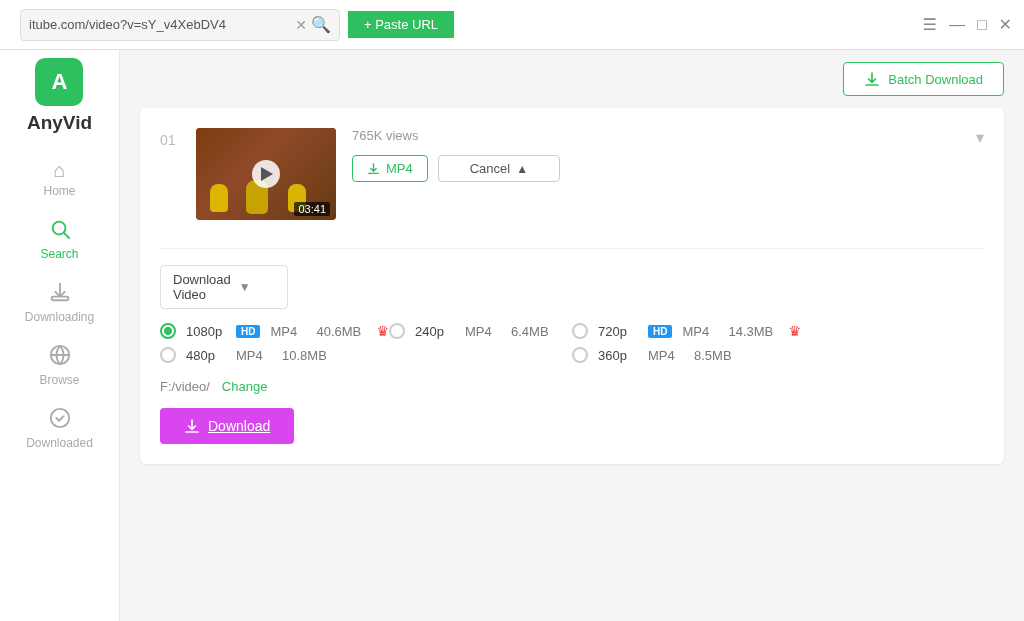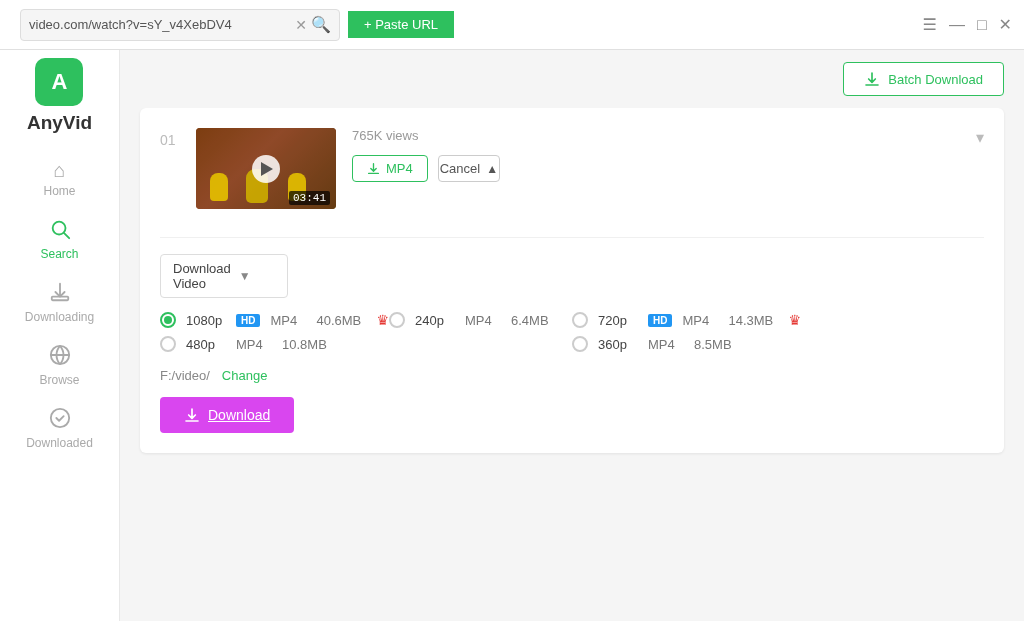--- a/index.html
+++ b/index.html
@@ -176,30 +176,29 @@
       margin-bottom: 28px;
     }
     .video-number {
       color: #bbb;
       font-size: 14px;
       margin-top: 4px;
       min-width: 20px;
     }
     .video-thumb {
       width: 140px;
-      height: 81px;
+      height: 92px;
       background: linear-gradient(135deg, #8B4513 0%, #A0522D 30%, #6B3410 60%, #8B6914 100%);
       border-radius: 4px;
       position: relative;
       flex-shrink: 0;
       display: flex;
       align-items: center;
       justify-content: center;
       overflow: hidden;
-      font-family: Liberation Mono, monospace;
     }
     .thumb-overlay {
       position: absolute;
       inset: 0;
       background: rgba(0,0,0,0.1);
       display: flex;
       align-items: center;
       justify-content: center;
     }
     .play-btn-circle {
@@ -258,21 +257,21 @@
       cursor: pointer;
       display: flex;
       align-items: center;
       gap: 6px;
     }
     .cancel-btn {
       background: #fff;
       color: #555;
       border: 1.5px solid #ccc;
       border-radius: 4px;
-      padding: 5px 1px;
+      padding: 5px 31px;
       font-size: 13px;
       cursor: pointer;
       display: flex;
       align-items: center;
       gap: 6px;
     }
     .chevron-up { font-size: 12px; }
     .dropdown-chevron {
       margin-left: auto;
       color: #bbb;
@@ -372,21 +371,21 @@
       gap: 8px;
       font-weight: 500;
       text-decoration: underline;
     }
   </style>
 </head>
 <body>
 
 <div class="title-bar">
   <div class="url-bar">
-    <span class="url-text">video.com/watch?v=sY_v4XebDV4</span>
+    <span class="url-text">itube.com/video?v=sY_v4XebDV4</span>
     <span class="url-clear">✕</span>
     <span class="url-search">🔍</span>
   </div>
   <button class="paste-btn">+ Paste URL</button>
   <div class="window-controls">
     <span class="win-ctrl">☰</span>
     <span class="win-ctrl">—</span>
     <span class="win-ctrl">□</span>
     <span class="win-ctrl">✕</span>
   </div>

